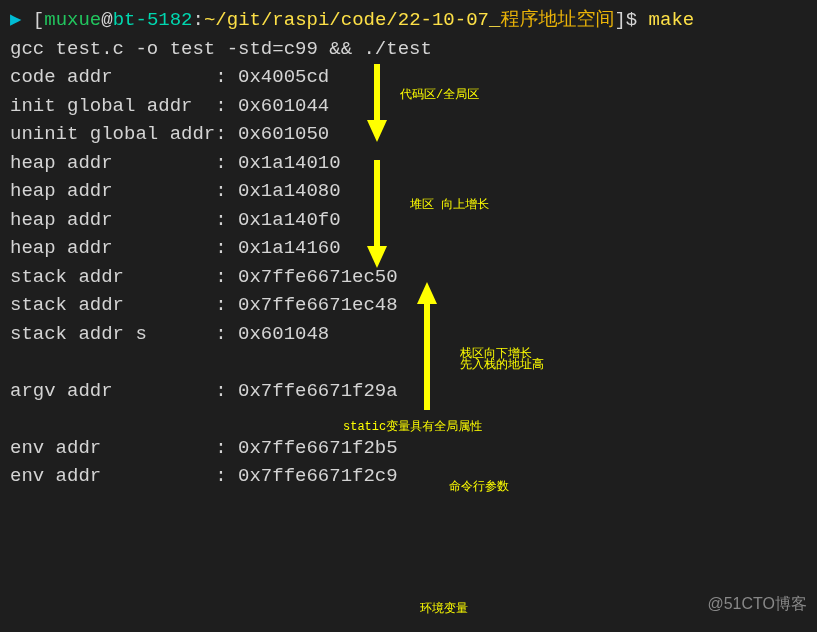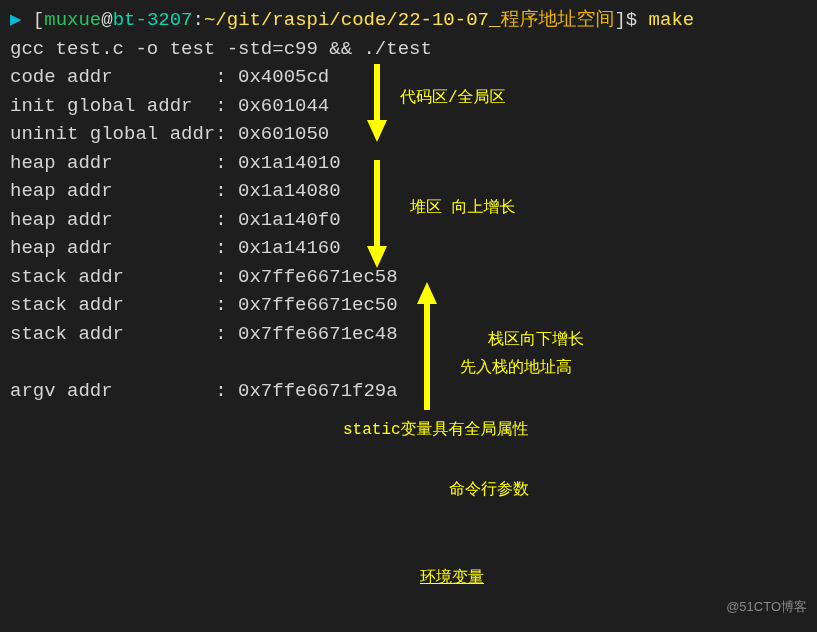--- a/index.html
+++ b/index.html
@@ -21,66 +21,68 @@
   .user { color: #22c55e; }
   .at { color: #d4d4d4; }
   .host { color: #00d7af; }
   .colon { color: #d4d4d4; }
   .path1 { color: #fde047; }
   .path2 { color: #eab308; }
   .cmd { color: #fde047; }
   .annotation {
     position: absolute;
     color: #ffff00;
-    font-size: 16px;
+    font-size: 12px;
     white-space: pre;
   }
   .arrow {
     position: absolute;
   }
   .arrow svg { display: block; }
   .watermark {
     position: absolute;
     right: 10px;
     bottom: 16px;
     color: #888;
-    font-size: 13px;
+    font-size: 16px;
     font-family: sans-serif;
   }
 </style>
 </head>
 <body>
 
-<div class="line"><span class="prompt-arrow">▶</span> <span class="bracket">[</span><span class="user">muxue</span><span class="at">@</span><span class="host">bt-3207</span><span class="colon">:</span><span class="path1">~/git/raspi/code/22-10-07_</span><span class="path2">程序地址空间</span><span class="bracket">]$</span><span class="cmd"> make</span></div>
+<div class="line"><span class="prompt-arrow">▶</span> <span class="bracket">[</span><span class="user">muxue</span><span class="at">@</span><span class="host">bt-5182</span><span class="colon">:</span><span class="path1">~/git/raspi/code/22-10-07_</span><span class="path2">程序地址空间</span><span class="bracket">]$</span><span class="cmd"> make</span></div>
 
 <div class="line">gcc test.c -o test -std=c99 &amp;&amp; ./test</div>
 
 <div id="rows">
     <div class="line"><span>code addr         </span><span>: </span><span>0x4005cd</span></div>
     <div class="line"><span>init global addr  </span><span>: </span><span>0x601044</span></div>
     <div class="line"><span>uninit global addr</span><span>: </span><span>0x601050</span></div>
     <div class="line"><span>heap addr         </span><span>: </span><span>0x1a14010</span></div>
     <div class="line"><span>heap addr         </span><span>: </span><span>0x1a14080</span></div>
     <div class="line"><span>heap addr         </span><span>: </span><span>0x1a140f0</span></div>
     <div class="line"><span>heap addr         </span><span>: </span><span>0x1a14160</span></div>
-    <div class="line"><span>stack addr        </span><span>: </span><span>0x7ffe6671ec58</span></div>
     <div class="line"><span>stack addr        </span><span>: </span><span>0x7ffe6671ec50</span></div>
     <div class="line"><span>stack addr        </span><span>: </span><span>0x7ffe6671ec48</span></div>
+    <div class="line"><span>stack addr s      </span><span>: </span><span>0x601048</span></div>
     <div class="line">&nbsp;</div>
     <div class="line"><span>argv addr         </span><span>: </span><span>0x7ffe6671f29a</span></div>
     <div class="line">&nbsp;</div>
+    <div class="line"><span>env addr          </span><span>: </span><span>0x7ffe6671f2b5</span></div>
+    <div class="line"><span>env addr          </span><span>: </span><span>0x7ffe6671f2c9</span></div>
   </div>
 
 <div class="annotation" style="left:400px; top:86px;">代码区/全局区</div>
 <div class="annotation" style="left:410px; top:196px;">堆区 向上增长</div>
-<div class="annotation" style="left:460px; top:328px;margin-left:28px;">栈区向下增长</div>
+<div class="annotation" style="left:460px; top:345px;">栈区向下增长</div>
 <div class="annotation" style="left:460px; top:356px;">先入栈的地址高</div>
 <div class="annotation" style="left:343px; top:418px;">static变量具有全局属性</div>
 <div class="annotation" style="left:408px; top:478px;margin-left:41px;">命令行参数</div>
-<div class="annotation" style="left:420px; top:566px;text-decoration:underline;">环境变量</div>
+<div class="annotation" style="left:420px; top:600px;">环境变量</div>
 
 <div class="arrow" style="left:365px; top:64px;">
 <svg width="24" height="78" viewBox="0 0 24 78">
       <line x1="12" y1="0" x2="12" y2="58" stroke="#ffff00" stroke-width="6"></line>
       <polygon points="2,56 22,56 12,78" fill="#ffff00"></polygon>
     </svg>
 </div>
 
 <div class="arrow" style="left:365px; top:160px;">
 <svg width="24" height="108" viewBox="0 0 24 108">

